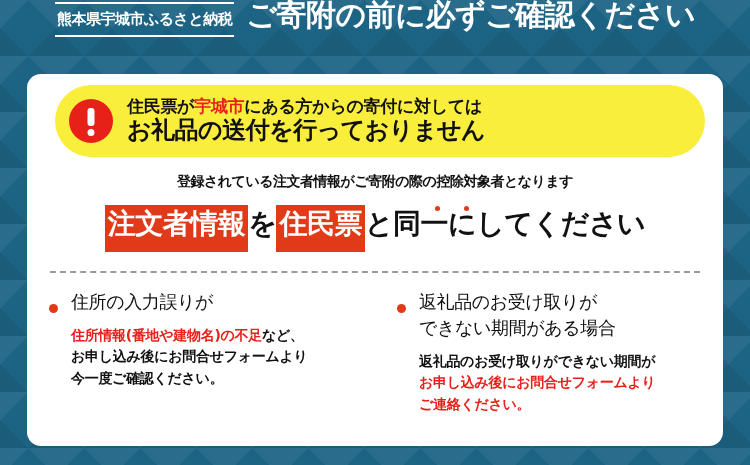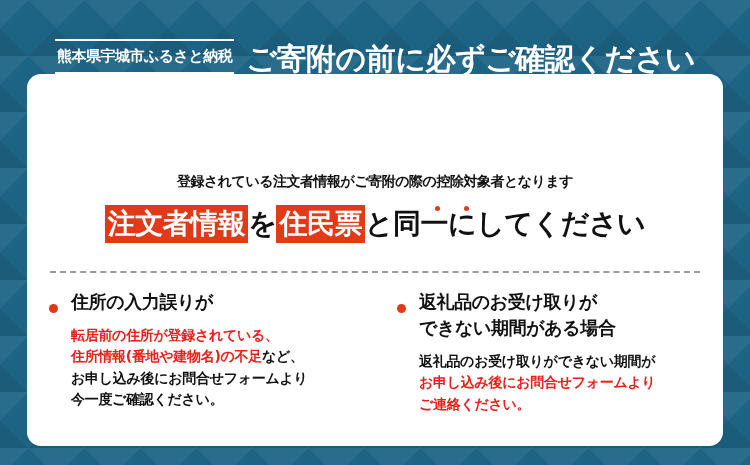--- a/index.html
+++ b/index.html
@@ -36,21 +36,21 @@
     background-position: 0 0, 0 0, 0 0, 0 0;
   }
 
   
   #header {
     position: absolute;
     left: 0; top: 0;
     width: 750px;
     height: 74px;
     display: flex;
-    align-items: flex-end;
+    align-items: flex-start;
     justify-content: center;
     gap: 12px;
   }
 
   #header-sub {
     display: flex;
     flex-direction: column;
     align-items: stretch;
     padding-top: 2px;
   }
@@ -72,21 +72,20 @@
     position: relative;
     white-space: nowrap;
   }
   #header-title {
     color: #ffffff;
     font-size: 30px;
     font-weight: bold;
     letter-spacing: -0.5px;
     white-space: nowrap;
     line-height: 1;
-    margin-top: 48px;
   }
   .boten-row-white {
     position: absolute;
     top: -11px;
     left: 130px;
     display: flex;
     gap: 22px;
   }
   .boten-white {
     width: 5px; height: 5px;
@@ -200,21 +199,21 @@
     display: inline-block;
     font-size: 28px;
     font-weight: bold;
     color: #111111;
     letter-spacing: -0.5px;
     line-height: 1.3;
   }
   #statement2 .hl {
     background: #e03a18;
     color: #ffffff;
-    padding: 2px 3px 3px 3px;
+    padding: 2px 3px 12px 3px;
   }
   .boten-row-red {
     position: absolute;
     top: 0px;
     left: 330px;
     display: flex;
     gap: 24px;
   }
   .boten-red {
     width: 5px; height: 5px;
@@ -250,21 +249,21 @@
     position: absolute;
     left: 22px;
     top: 15px;
     width: 9px;
     height: 9px;
     border-radius: 50%;
     background: #e03a18;
   }
   .col-heading {
     font-size: 18px;
-    font-weight: bold;
+    font-weight: normal;
     color: #111111;
     line-height: 1.45;
     letter-spacing: -0.4px;
     white-space: nowrap;
   }
   .col-body {
     margin-top: 10px;
     font-size: 14px;
     font-weight: bold;
     color: #111111;
@@ -296,41 +295,50 @@
         <span class="boten-white"></span>
         <span class="boten-white"></span>
       </div>
       <div id="header-title">ご寄附の前に必ずご確認ください</div>
     </div>
 
   </div>
 
   <div id="card">
 
+    <div id="alert">
+      <div id="alert-icon">
+        <span class="bang-stem"></span>
+        <span class="bang-dot"></span>
+      </div>
+      <div id="alert-text">
+        <div id="alert-line1"><span>住民票が</span><span class="red">宇城市</span><span>にある方からの寄付に対しては</span></div>
+        <div id="alert-line2">お礼品の送付を行っておりません</div>
+      </div>
+    </div>
 
     <div id="statement1">登録されている注文者情報がご寄附の際の控除対象者となります</div>
 
     <div id="statement2-wrap">
       <div id="statement2"><span class="boten-row-red">
             <span class="boten-red"></span>
             <span class="boten-red"></span>
           </span><span class="hl">注文者情報</span><span>を</span><span class="hl">住民票</span><span>と同一にしてください</span></div>
     </div>
 
     <div id="divider"></div>
 
     <div id="columns">
 
       <div class="column">
         <span class="bullet"></span>
         <div class="col-heading">
           <div>住所の入力誤りが</div>
         </div>
         <div class="col-body">
-          <div><span class="red">転居前の住所が登録されている、</span></div>
           <div><span class="red">住所情報(番地や建物名)の不足</span><span>など、</span></div>
           <div>お申し込み後にお問合せフォームより</div>
           <div>今一度ご確認ください。</div>
         </div>
       </div>
 
       <div class="column">
         <span class="bullet"></span>
         <div class="col-heading">
           <div>返礼品のお受け取りが</div>

